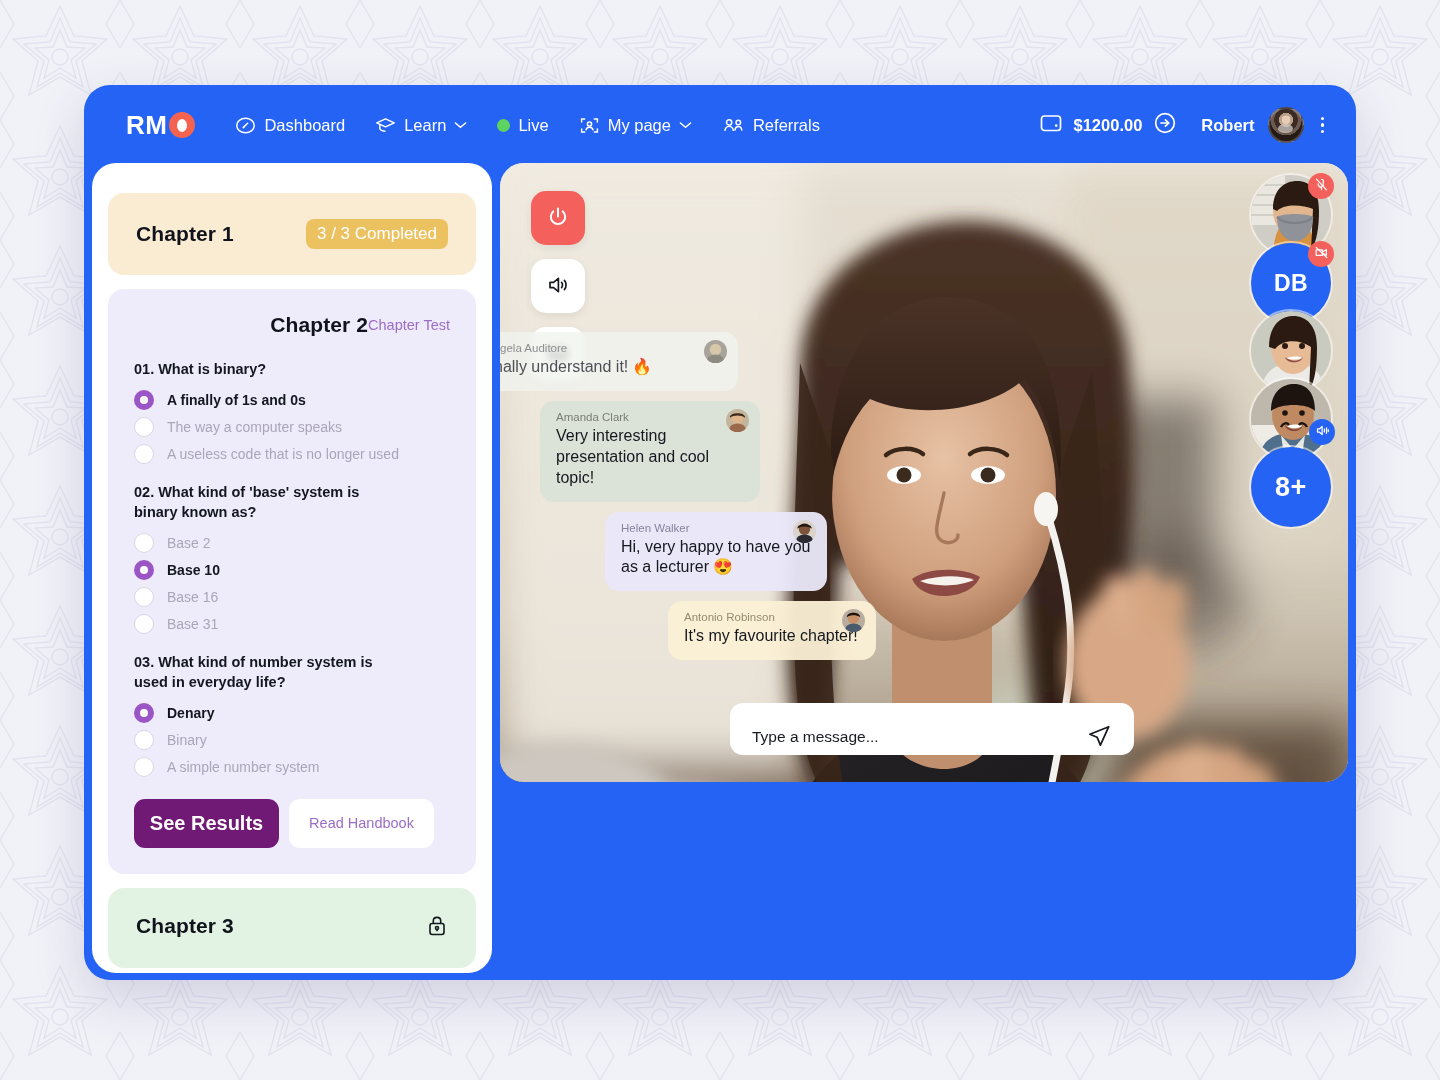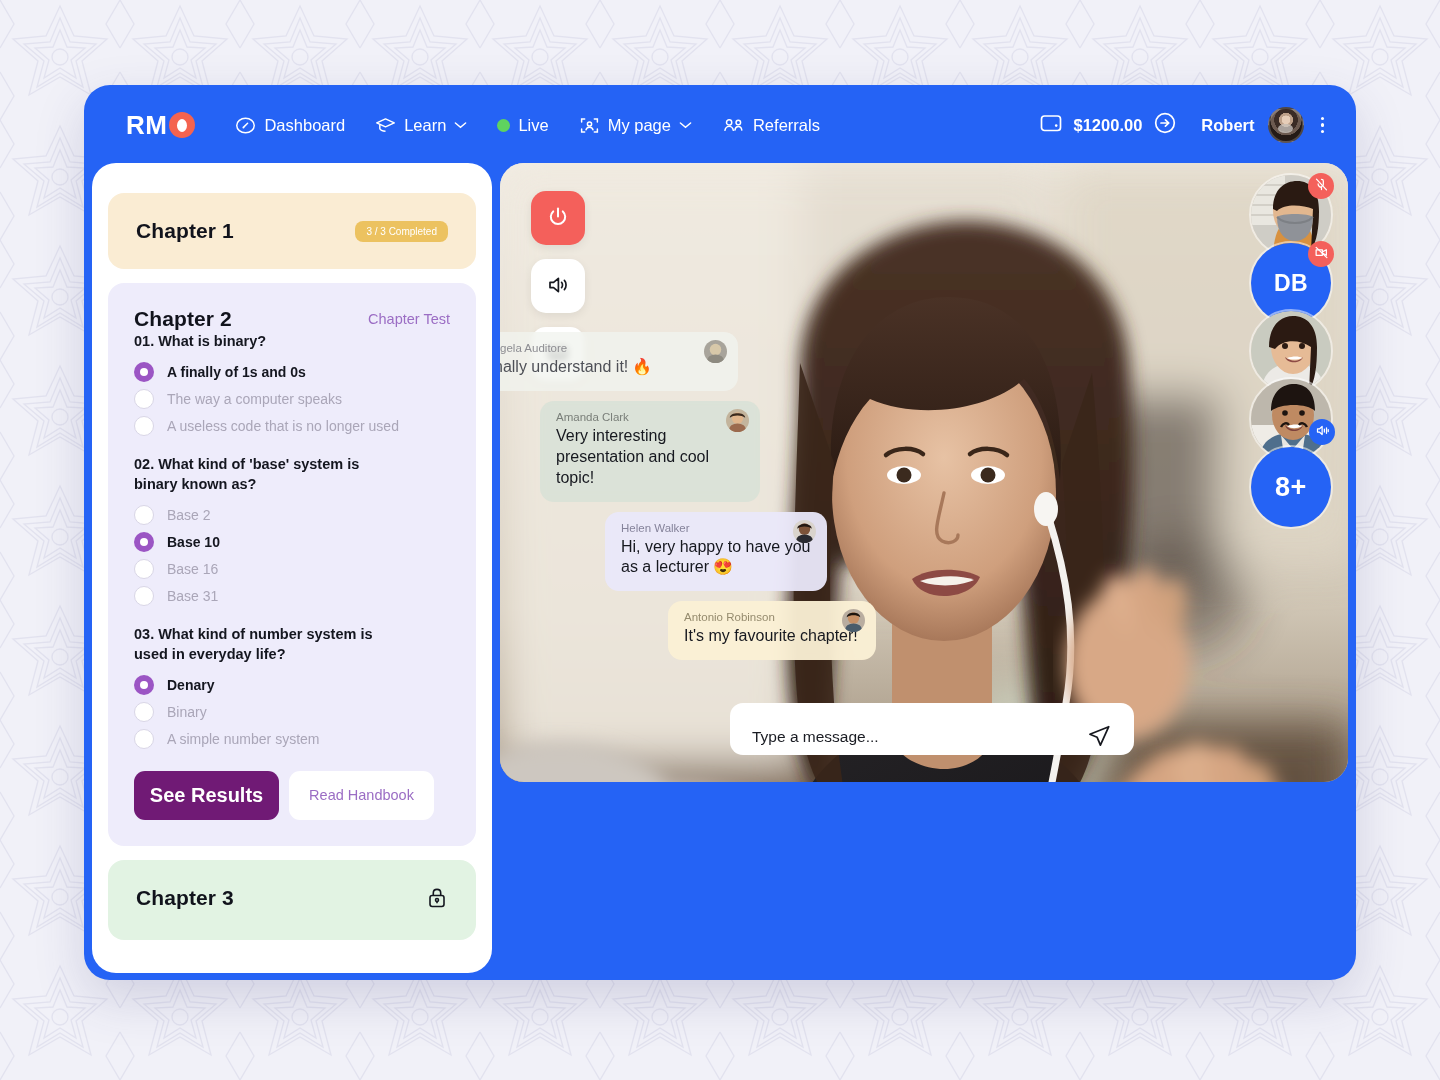--- a/index.html
+++ b/index.html
@@ -95,29 +95,30 @@
   }
   .chapter-card { border-radius: 16px; }
   #chapter1-card {
     background: #faecd3; padding: 26px 28px;
     display: flex; align-items: center; justify-content: space-between;
     margin-bottom: 14px;
   }
   .chapter-title { font-size: 21px; font-weight: bold; color: #11131c; letter-spacing: .1px; }
   #chapter1-badge {
     background: #ecc260; color: #fff;
-    font-size: 10px; border-radius: 8px;
+    font-size: 17px; border-radius: 8px;
     padding: 5px 11px; white-space: nowrap;
   }
   #chapter2-card {
     background: #eeecfb; padding: 24px 26px 26px;
     margin-bottom: 14px;
   }
   #chapter2-head {
-    display: flex; align-items: center; justify-content: space-between;
+    display: flex; align-items: center; justify-content: flex-end;
+    margin-bottom: 22px;
   }
   #chapter-test-link {
     font-size: 14.5px; color: #9b6dc4; cursor: pointer;
   }
   .question { margin-bottom: 18px; }
   .q-text {
     font-size: 14.5px; font-weight: bold; color: #14161f;
     line-height: 1.42; margin-bottom: 10px; max-width: 250px;
   }
   .option {

